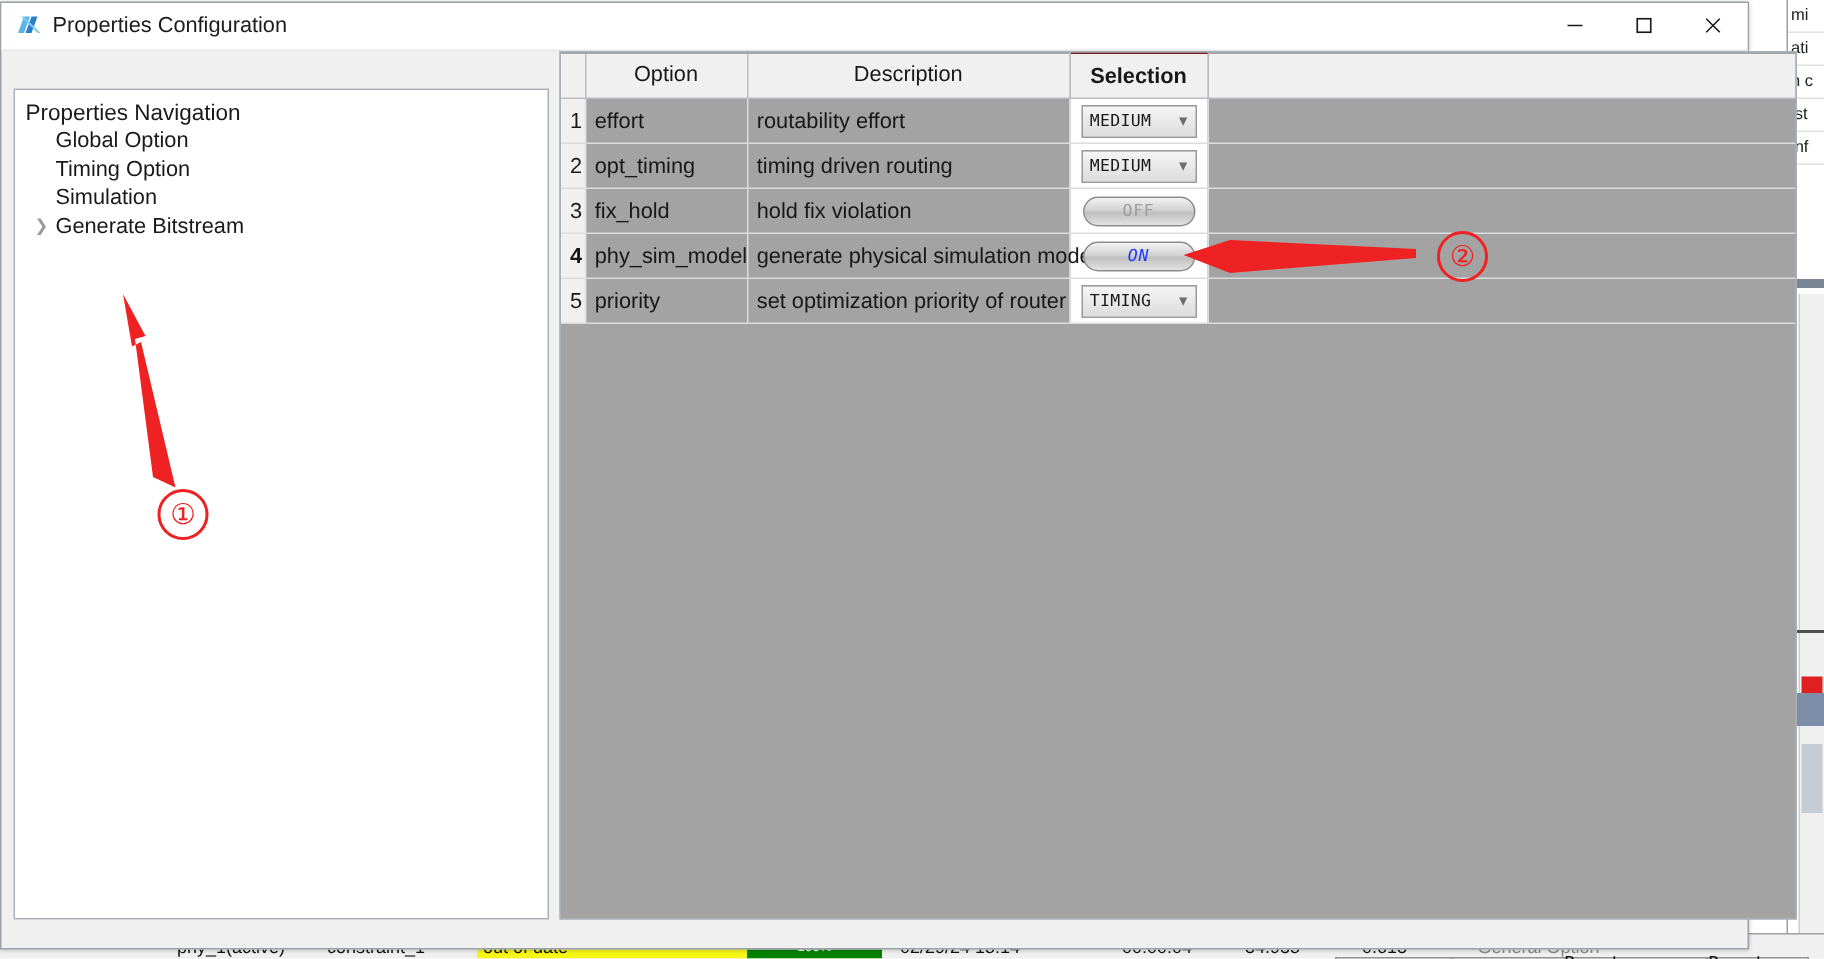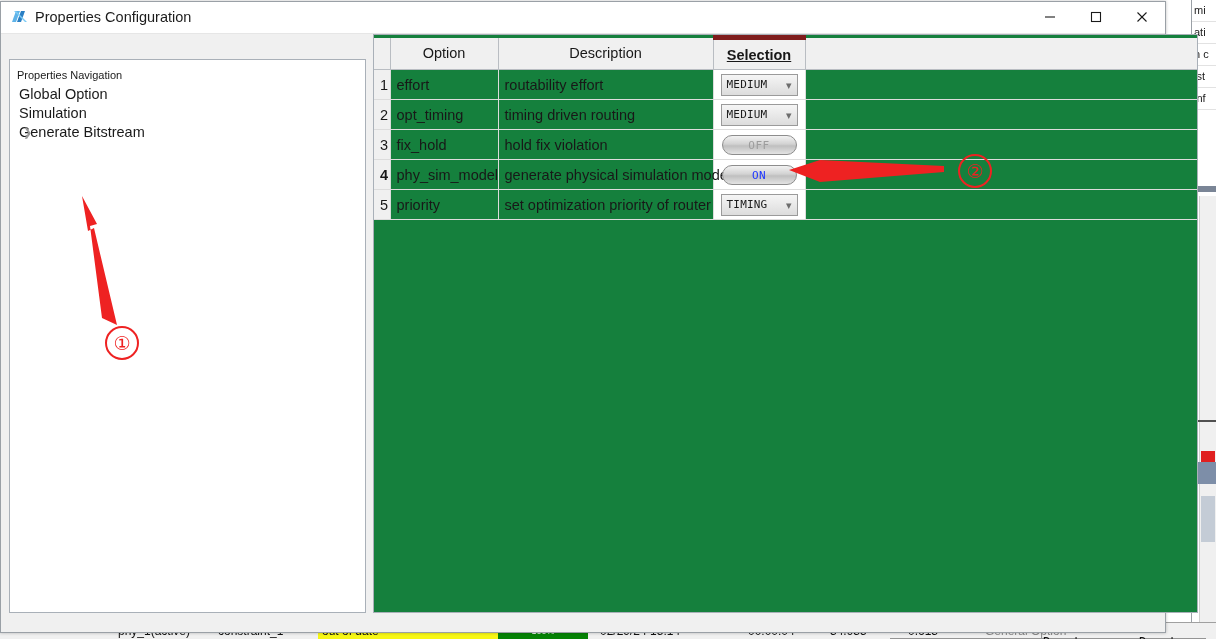--- a/index.html
+++ b/index.html
@@ -103,47 +103,47 @@
     font-family: "DejaVu Sans Mono", "Liberation Mono", monospace;
     font-size: 12px; color: #141414;
     padding-left: 4px; margin-top: -4px; line-height: 18px;
   }
   .nav-box {
     position: absolute; left: 8px; top: 26px; width: 357px; height: 554px;
     background: #ffffff; border: 1px solid #a9b0b8; box-sizing: border-box;
     overflow: hidden;
   }
   .nav-root {
-    font-size: 11px; color: #1a1a1a; line-height: 19px;
+    font-size: 15px; color: #1a1a1a; line-height: 19px;
     padding: 6px 0 0 7px;
   }
   .nav-item {
     position: relative; height: 19px; line-height: 19px;
-    font-size: 14.5px; color: #1a1a1a; padding-left: 9px; cursor: default;
+    font-size: 14.5px; color: #1a1a1a; padding-left: 27px; cursor: default;
     white-space: nowrap;
   }
   .nav-item.selected { background: #d9d9d9; }
   .nav-item .twisty {
     position: absolute; left: 13px; top: 0px; width: 10px; height: 19px;
     color: #9a9a9a; font-size: 11px; line-height: 19px;
   }
 
   
   .table-box {
     position: absolute; left: 372px; top: 1px; width: 825px; height: 579px;
-    background: #15803d; border: 1px solid #a9b0b8; box-sizing: border-box;
+    background: #a3a3a3; border: 1px solid #a9b0b8; box-sizing: border-box;
     overflow: hidden;
   }
   table.opts { border-collapse: collapse; width: 100%; table-layout: fixed; }
   table.opts th {
     height: 27px; background: #f0f0f0;
     border-right: 1px solid #b9bdc2; border-bottom: 1px solid #b9bdc2;
     font-weight: normal; font-size: 14.5px; color: #181818;
   }
-  table.opts th.sel-col { font-weight: bold; border-top: 5px solid #7f1d1d; text-decoration: underline; }
+  table.opts th.sel-col { font-weight: bold; border-top: 1px solid #7f1d1d; }
   table.opts td {
     height: 29px; border-right: 1px solid #dcdcdc; border-bottom: 1px solid #dcdcdc;
     font-size: 14.5px; color: #181818; padding: 0 6px; white-space: nowrap;
   }
   td.rownum {
     width: 16px; background: #f0f0f0; color: #181818;
     border-right: 1px solid #b9bdc2; text-align: left; padding: 0 0 0 3px;
     font-size: 13px;
   }
   td.rownum.bold { font-weight: bold; }
@@ -178,21 +178,21 @@
     background: linear-gradient(#f2f2f2 0%, #d2d2d2 45%, #bfbfbf 55%, #e3e3e3 100%);
     border: 1px solid #8d8d8d;
     box-sizing: border-box;
     text-align: center; cursor: default;
   }
   .toggle .tlabel {
     font-family: "DejaVu Sans Mono", "Liberation Mono", monospace;
     font-size: 11px; line-height: 18px; letter-spacing: .5px;
   }
   .toggle.off .tlabel { color: #9d9d9d; }
-  .toggle.on  .tlabel { color: #1e36ff; }
+  .toggle.on  .tlabel { color: #1e36ff; font-style: italic; }
 
   
   .footer { position: absolute; left: 0; top: 585px; width: 1205px; height: 45px; }
   .fbtn {
     position: absolute; top: 20px; height: 22px;
     background: #f0f0f0; border: 1px solid #949494; box-sizing: border-box;
     font-family: "DejaVu Sans Mono", "Liberation Mono", monospace;
     font-size: 12px; color: #101010;
     display: flex; align-items: center; justify-content: center;
     cursor: default; letter-spacing: .3px;
@@ -273,20 +273,23 @@
   <div class="content">
 
 
     <div class="nav-box">
       <div class="nav-root">Properties Navigation</div>
 
       <div class="nav-item">
         <span>Global Option</span>
       </div>
       <div class="nav-item">
+        <span>Timing Option</span>
+      </div>
+      <div class="nav-item">
         <span>Simulation</span>
       </div>
       <div class="nav-item">
         <span class="twisty">❯</span>
         <span>Generate Bitstream</span>
       </div>
     </div>
 
     <div class="table-box">
       <table class="opts">

